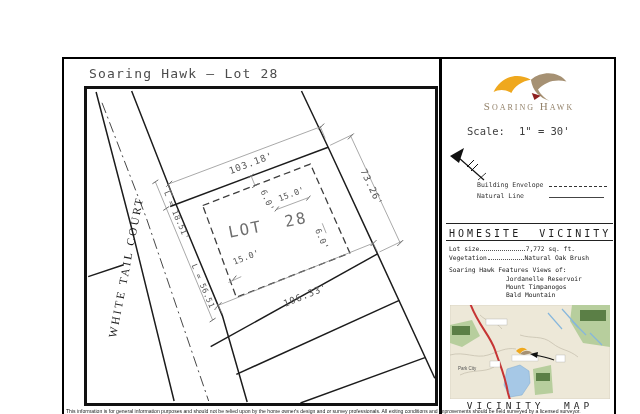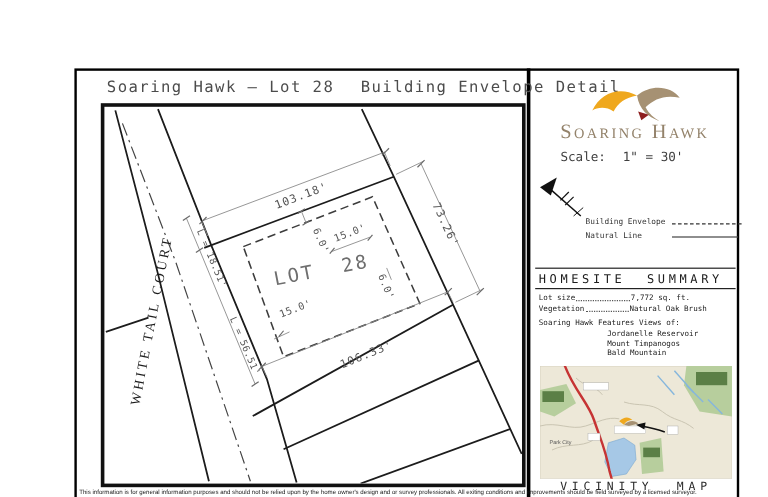--- a/index.html
+++ b/index.html
@@ -7,23 +7,23 @@
         font-family:"DejaVu Sans Mono",monospace;margin-top:44px;}
   .abs{position:absolute;}
   
   #outer-border{left:62px;top:13px;width:550px;height:367px;border:2.5px solid #000;}
   #plan-box{left:84px;top:42px;width:348px;height:314px;border:3px solid #111;background:#fff;}
   #divider{left:439px;top:13px;width:3px;height:370px;background:#000;}
   
   #title{left:89px;top:22px;display:flex;gap:22px;color:#4c4c4c;font-size:13px;letter-spacing:1.2px;white-space:pre;}
   
   #wordmark{left:443px;top:56px;width:172px;text-align:center;font-family:"Liberation Serif",serif;
-            font-variant:small-caps;font-size:17px;letter-spacing:2px;color:#93826A;}
+            font-variant:small-caps;font-size:11px;letter-spacing:2px;color:#93826A;}
   #scale-row{left:467px;top:81px;display:flex;gap:14px;font-size:10.5px;color:#3f3f3f;white-space:pre;}
-  .legend-row{left:488px;display:flex;width:135px;font-size:6.5px;color:#333;align-items:center;}
+  .legend-row{left:477px;display:flex;width:135px;font-size:6.5px;color:#333;align-items:center;}
   .legend-row .lab{width:72px;}
   #legend-dash{top:137px;}
   #legend-solid{top:148px;}
   .dash-sample{width:58px;border-top:1.6px dashed #333;margin-top:2px;}
   .solid-sample{width:55px;border-top:1.2px solid #444;margin-top:2px;}
   .rule{height:1.2px;background:#222;}
   #hs-rule1{left:446px;top:179px;width:167px;}
   #hs-heading{left:449px;top:184px;font-size:10px;letter-spacing:3px;color:#1d1d1d;white-space:pre;}
   #hs-rule2{left:446px;top:196px;width:167px;}
   .summary-row{left:449px;width:126px;display:flex;align-items:flex-end;font-size:6.3px;color:#222;}
@@ -48,21 +48,20 @@
 </head>
 <body>
 
 <div id="page">
 
   <div class="abs" id="outer-border"></div>
   <div class="abs" id="divider"></div>
 
   <div class="abs" id="title">
     <span>Soaring Hawk – Lot 28</span>
-    <span>Building Envelope Detail</span>
   </div>
 
   <div class="abs" id="plan-box">
     <svg width="348" height="314" viewBox="0 0 352 318">
 
       <g stroke="#1c1c1c" stroke-width="1.5" fill="none">
         <polyline points="9,3 45,141 88,316"></polyline>
         <polyline points="45,2 90,117 137,230 162,317"></polyline>
       </g>
 
@@ -150,21 +149,21 @@
   <div class="abs legend-row" id="legend-dash">
     <span class="lab">Building Envelope</span>
     <span class="dash-sample"></span>
   </div>
   <div class="abs legend-row" id="legend-solid">
     <span class="lab">Natural Line</span>
     <span class="solid-sample"></span>
   </div>
 
   <div class="abs rule" id="hs-rule1"></div>
-  <div class="abs" id="hs-heading">HOMESITE  SUMMARY</div>
+  <div class="abs" id="hs-heading">HOMESITE  VICINITY</div>
   <div class="abs rule" id="hs-rule2"></div>
 
   <div class="abs summary-row" id="row-lot">
     <span>Lot size</span>
     <span class="leader"></span>
     <span>7,772 sq. ft.</span>
   </div>
   <div class="abs summary-row" id="row-veg">
     <span>Vegetation</span>
     <span class="leader"></span>

